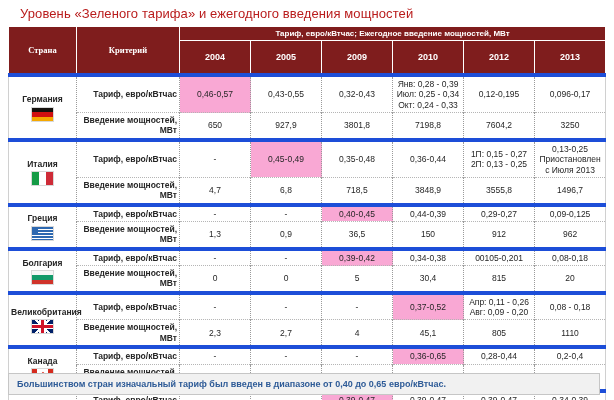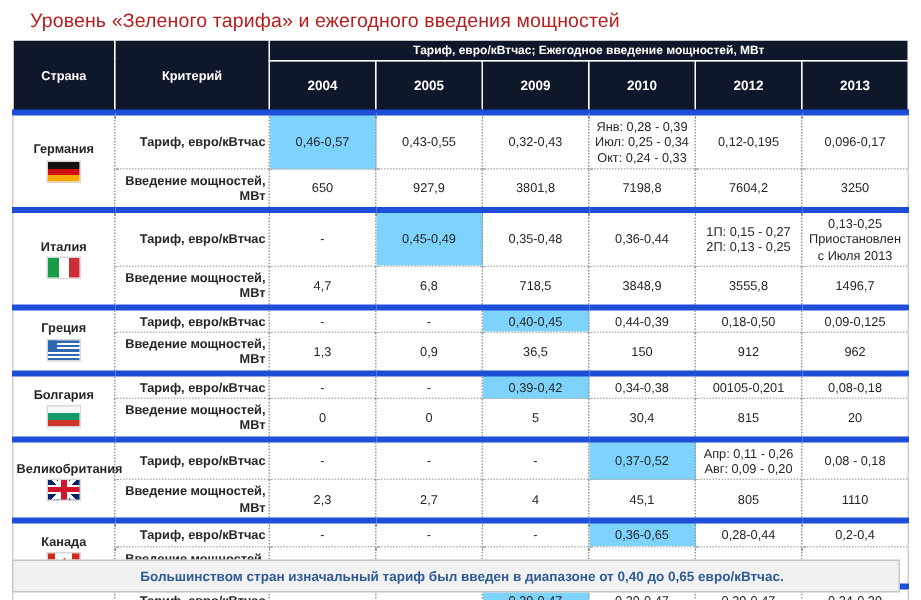--- a/index.html
+++ b/index.html
@@ -17,37 +17,37 @@
     border-collapse:collapse; table-layout:fixed;
     margin-left:8px; width:598px;
     border-bottom:2px solid #8c8c8c;
     border-left:1px solid #d0d0d0; border-right:1px solid #d0d0d0;
   }
   col.c-country { width:68px; }
   col.c-crit    { width:103px; }
   col.c-year    { width:71px; }
 
   thead th {
-    background:#0f172a; color:#ffffff; font-weight:bold;
+    background:#7f1d1d; color:#ffffff; font-weight:bold;
     border:1px solid #ffffff; padding:2px 1px; vertical-align:middle;
   }
   th.span-head { font-size:8px; }
-  th.head-country, th.head-crit { font-size:8.5px; }
+  th.head-country, th.head-crit { font-size:8.5px;font-family:Liberation Serif, serif; }
   th.year { font-size:9px; padding:11px 0; }
 
   tbody td {
     font-size:8.5px; color:#262626; text-align:center; vertical-align:middle;
     padding:2px 2px; border-left:1px dotted #9a9a9a;
     white-space:pre-line; line-height:1.22;
   }
   tbody tr.cap-row td { border-top:1px dotted #b5b5b5; height:13px; }
   tbody tr.group-start td { border-top:4px solid #1d4ed8; }
   td.country-cell { font-weight:bold; font-size:8.5px; border-left:none; white-space:nowrap; }
   td.criterion { text-align:right; font-weight:bold; padding-left:6px; font-size:8.5px; }
-  td.hl { background:#7dd3fc; }
+  td.hl { background:#f9a8d4; }
 
   .country-name { text-align:center; }
   .flag { width:21px; height:13px; margin:3px auto 0; box-shadow:0 0 0 1px #d8d8d8; position:relative; }
   .flag-germany { background:linear-gradient(to bottom,#14100c 0 34%,#d01010 34% 67%,#f5a800 67%); }
   .flag-italy   { background:linear-gradient(to right,#169b46 0 34%,#ffffff 34% 67%,#ce2b37 67%); }
   .flag-greece  { background:repeating-linear-gradient(to bottom,#2d68b0 0 1.5px,#ffffff 1.5px 3px); }
   .flag-greece::after { content:""; position:absolute; left:0; top:0; width:6px; height:6px; background:#2d68b0; }
   .flag-bulgaria{ background:linear-gradient(to bottom,#f7f7f7 0 34%,#139a6a 34% 67%,#d0332a 67%); }
   .flag-uk {
     background-color:#012169;
@@ -63,21 +63,21 @@
   .flag-canada::after {
     content:""; position:absolute; left:8px; top:3.5px; width:6px; height:6px;
     background:#d52b1e; transform:rotate(45deg);
   }
   .flag-ukraine { background:linear-gradient(to bottom,#1a66c4 0 50%,#f2d22e 50%); }
 
   .footer-note {
     position:absolute; left:8px; width:582px; bottom:5px; height:20px;
     background:#f1f1f1; border:1px solid #c6c6c6;
     color:#2e5b97; font-weight:bold; font-size:9px;
-    line-height:20px; padding-left:8px;text-align:center;
+    line-height:20px; padding-left:8px;
   }
 </style>
 </head>
 <body>
 
 <div class="slide">
   <div class="title">Уровень «Зеленого тарифа» и ежегодного введения мощностей</div>
 
   <table class="tariff-table">
     <colgroup>
@@ -157,21 +157,21 @@
         <tr class="group-start tariff-row">
           <td rowspan="2" class="country-cell">
             <div class="country-name">Греция</div>
             <div class="flag flag-greece"></div>
           </td>
           <td class="criterion">Тариф, евро/кВтчас</td>
           <td>-</td>
           <td>-</td>
           <td class="hl">0,40-0,45</td>
           <td>0,44-0,39</td>
-          <td>0,18-0,50</td>
+          <td>0,29-0,27</td>
           <td>0,09-0,125</td>
         </tr>
         <tr class="cap-row">
           <td class="criterion">Введение мощностей, МВт</td>
           <td>1,3</td>
           <td>0,9</td>
           <td>36,5</td>
           <td>150</td>
           <td>912</td>
           <td>962</td>

